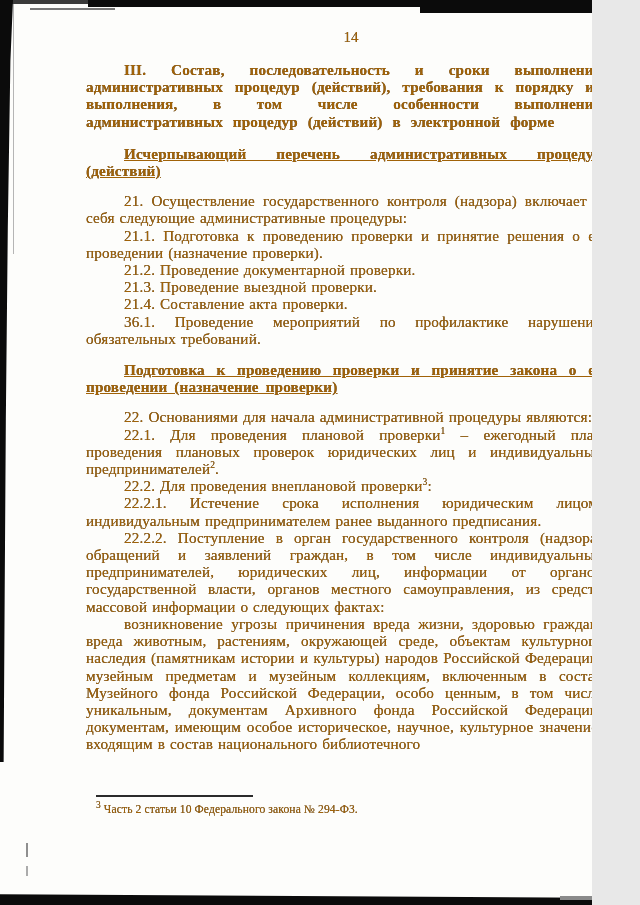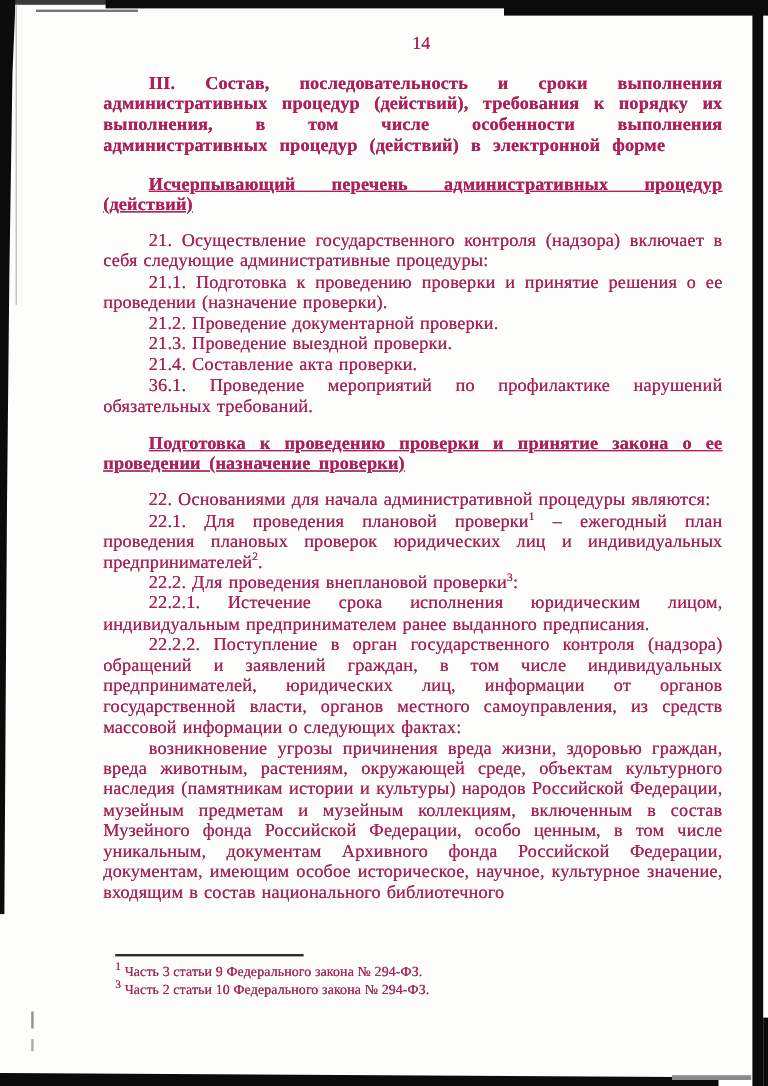--- a/index.html
+++ b/index.html
@@ -1,22 +1,22 @@
 <!DOCTYPE html>
 <html><head>
 <meta charset="utf-8">
 <style>
   html, body { margin: 0; padding: 0; background: #e8e8e8; }
   .page {
     position: relative;
-    width: 640px; height: 905px;
+    width: 592px; height: 905px;
     background: #fdfdfb;
     overflow: hidden;
     font-family: "Liberation Serif", serif;
-    color: #be185d;
+    color: #a16207;
   }
   
   .doc {
     position: absolute;
     left: 86px; top: 28px;
     width: 516px;
     text-shadow: 0 0 0.45px rgba(10,10,10,0.75);
   }
   .page-number {
     text-align: center;
@@ -115,18 +115,17 @@
         <p class="block para"><span>22.2. Для проведения внеплановой проверки</span><sup>3</sup><span>:</span></p>
         <p class="block para"><span>22.2.1. Истечение срока исполнения юридическим лицом, индивидуальным предпринимателем ранее выданного предписания.</span></p>
         <p class="block para"><span>22.2.2. Поступление в орган государственного контроля (надзора) обращений и заявлений граждан, в том числе индивидуальных предпринимателей, юридических лиц, информации от органов государственной власти, органов местного самоуправления, из средств массовой информации о следующих фактах:</span></p>
         <p class="block para"><span>возникновение угрозы причинения вреда жизни, здоровью граждан, вреда животным, растениям, окружающей среде, объектам культурного наследия (памятникам истории и культуры) народов Российской Федерации, музейным предметам и музейным коллекциям, включенным в состав Музейного фонда Российской Федерации, особо ценным, в том числе уникальным, документам Архивного фонда Российской Федерации, документам, имеющим особое историческое, научное, культурное значение, входящим в состав национального библиотечного</span></p>
       </div>
   </div>
 
   <div class="footnote-area">
     <div class="footnote-rule"></div>
     <div>
-        <div class="footnote"><sup>1</sup><span> Часть 3 статьи 9 Федерального закона № 294-ФЗ.</span></div>
         <div class="footnote"><sup>3</sup><span> Часть 2 статьи 10 Федерального закона № 294-ФЗ.</span></div>
       </div>
   </div>
 
 </div>
 
 </body></html>

